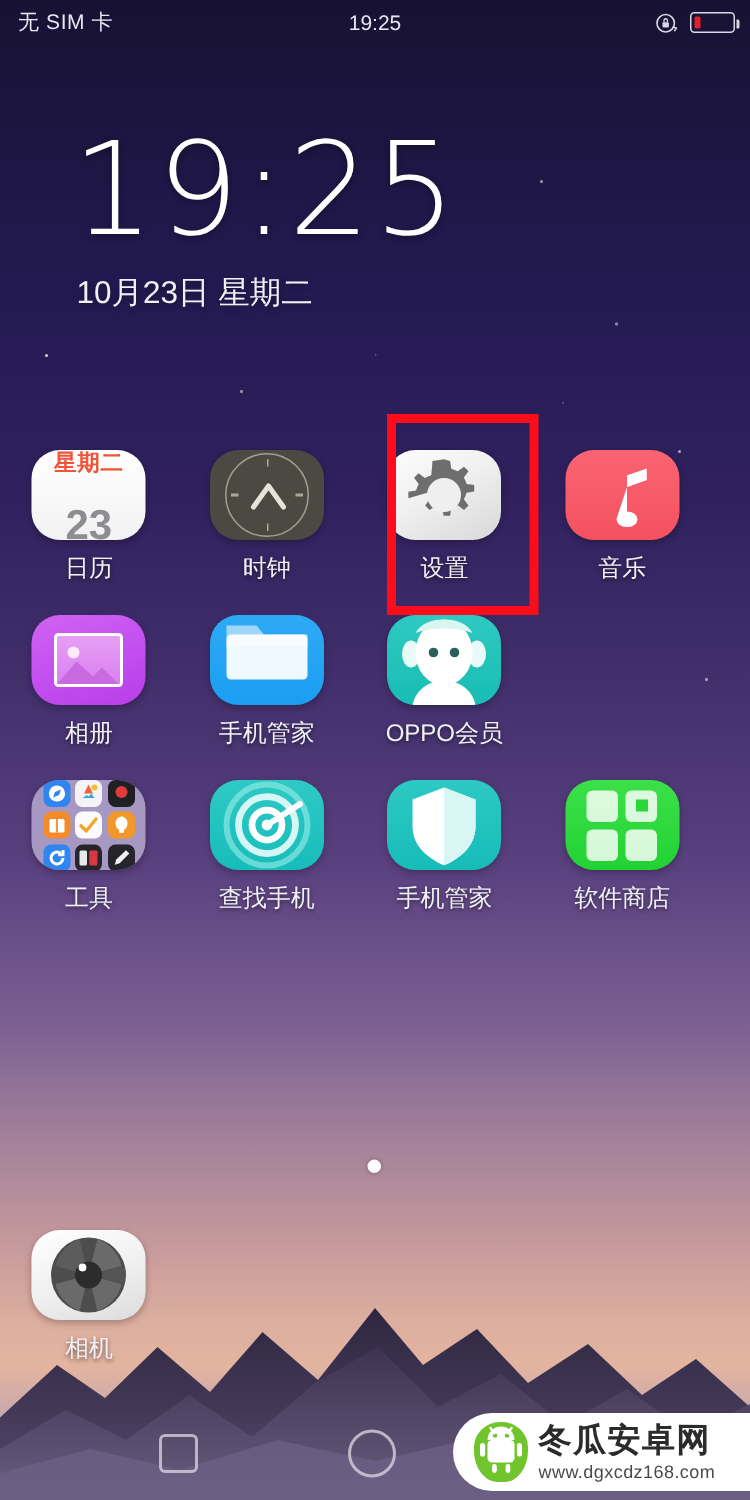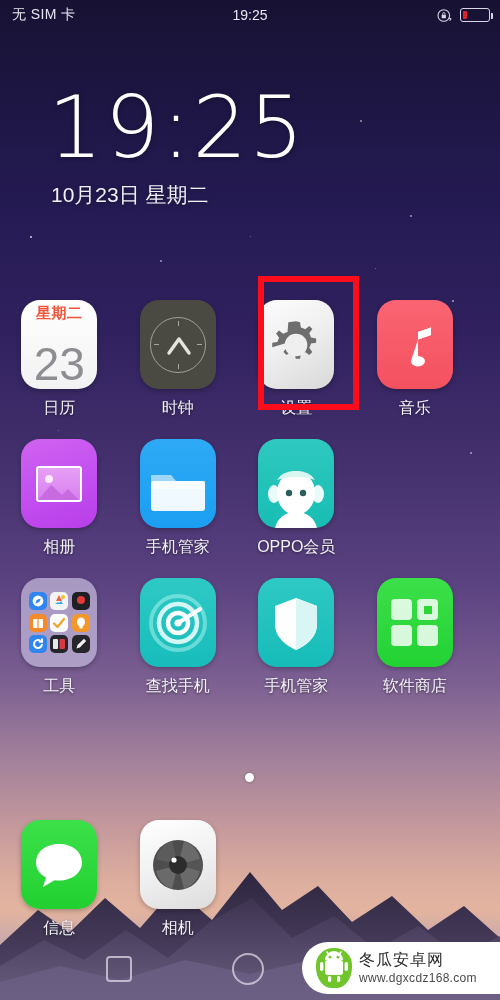--- a/index.html
+++ b/index.html
@@ -78,37 +78,37 @@
   
   .grid{ position:absolute; left:0; top:300px; width:500px; z-index:4; }
   .row{ display:flex; width:500px; }
   .cell{
     width:116.5px; margin:0 1px;
     display:flex; flex-direction:column; align-items:center;
     padding-top:0;
   }
   .row + .row{ margin-top:20px; }
   .icon{
-    width:76px; height:89px; border-radius:19px;
+    width:76px; height:60px; border-radius:19px;
     position:relative; overflow:hidden;
     box-shadow:0 2px 5px rgba(0,0,0,.25);
   }
   .label{
     margin-top:9px; font-size:16px; color:#f2f1f7;
     text-shadow:0 1px 3px rgba(0,0,0,.55);
     white-space:nowrap;
   }
 
   
   .dock{ position:absolute; left:0; top:820px; width:500px; z-index:4; }
 
   
   .ic-cal{ background:linear-gradient(180deg,#ffffff,#f3f2f3); display:flex; flex-direction:column; align-items:center; justify-content:center; }
   .cal-w{ color:#f0543a; font-size:15px; font-weight:700; letter-spacing:.5px; margin-top:2px; }
-  .cal-d{ color:#8d8d92; font-size:46px; font-weight:400; line-height:1; margin-top:18px; }
+  .cal-d{ color:#8d8d92; font-size:28px; font-weight:700; line-height:1; margin-top:18px; }
 
   .ic-clock{ background:#4a4a43; display:flex; align-items:center; justify-content:center; }
   .clockface{ width:56px; height:56px; border-radius:50%; border:1.5px solid rgba(216,216,205,.6); position:relative; }
   .tick{ position:absolute; background:rgba(216,216,205,.65); }
 
   .ic-set{ background:linear-gradient(150deg,#fdfdfd 0%,#f0f0f0 45%,#d8d8d8 100%); display:flex; align-items:center; justify-content:center; }
 
   .ic-music{ background:linear-gradient(180deg,#fa6472,#f4515f); display:flex; align-items:center; justify-content:center; }
 
   .ic-photo{ background:linear-gradient(160deg,#d063f0,#c24ef0 55%,#b93ee8); display:flex; align-items:center; justify-content:center; }
@@ -180,21 +180,21 @@
     padding-left:14px;
     z-index:8;
   }
   .wm-logo{
     width:36px; height:40px;
     background:#6fc52b;
     border-radius:48% 48% 44% 44% / 42% 42% 52% 52%;
     position:relative; flex:none;
   }
   .wm-text{ display:flex; flex-direction:column; line-height:1; }
-  .wm-title{ font-size:16px; font-weight:400; color:#2b2b2b; letter-spacing:1px; }
+  .wm-title{ font-size:22px; font-weight:700; color:#2b2b2b; letter-spacing:1px; }
   .wm-url{ font-size:12px; color:#4a4a4a; margin-top:4px; letter-spacing:.3px; }
 </style>
 </head>
 <body>
 
 <div id="phone">
 
   <div class="wallpaper"></div>
 
   <div class="stars">
@@ -448,29 +448,20 @@
     </div>
   </div>
 
   <div class="pagedot"></div>
 
   <div class="dock">
     <div class="row">
 
 
 
-      <div class="cell">
-        <div class="icon ic-sms">
-          <svg width="50" height="48" viewBox="0 0 50 48">
-            <path d="M25 3 C11.5 3 2 11 2 21.5 C2 28 6 33.5 12 36.5 L9 46 L20.5 39.2
-                     a33 33 0 0 0 4.5 .3 C38.5 39.5 48 31.5 48 21.5 C48 11 38.5 3 25 3 Z" fill="#ffffff"></path>
-          </svg>
-        </div>
-        <div class="label">信息</div>
-      </div>
 
       <div class="cell">
         <div class="icon ic-cam">
           <svg width="56" height="56" viewBox="0 0 56 56">
             <circle cx="28" cy="28" r="25" fill="#4d4d4d"></circle>
             <g fill="#6a6a6a">
               <path d="M28 28 L50 22 A25 25 0 0 0 34 4 Z"></path>
               <path d="M28 28 L34 52 A25 25 0 0 0 50 34 Z"></path>
               <path d="M28 28 L6 34 A25 25 0 0 0 22 52 Z"></path>
             </g>

